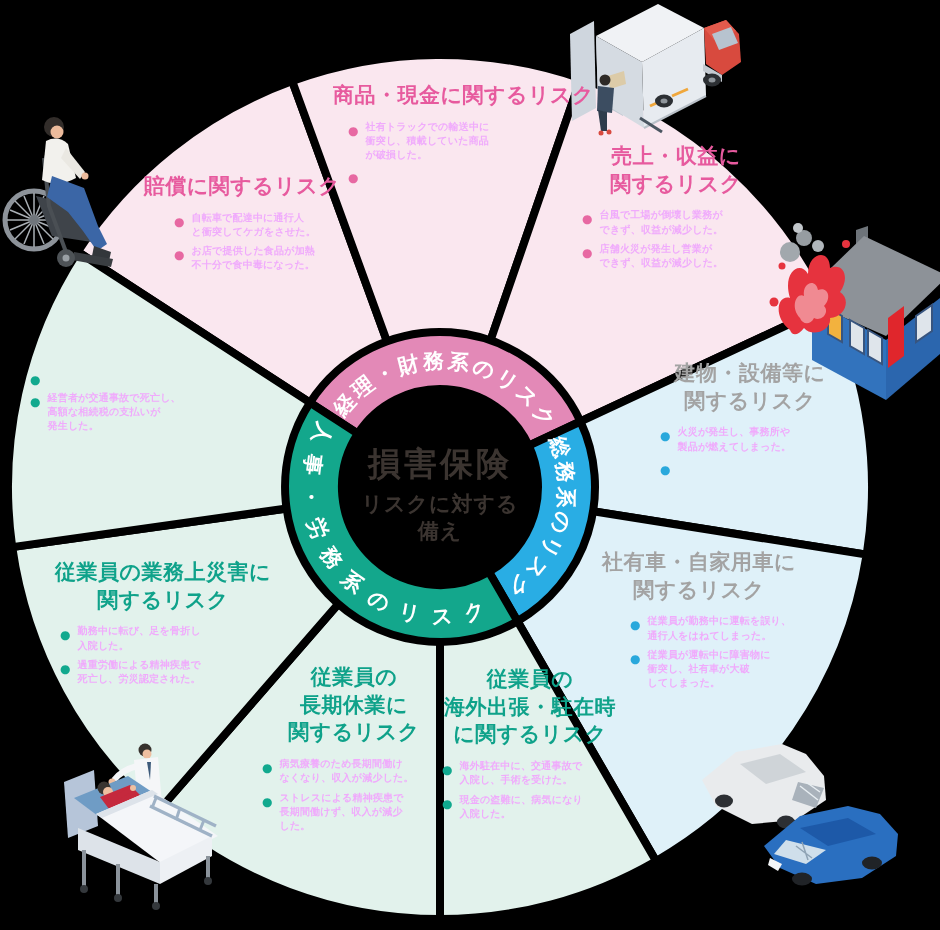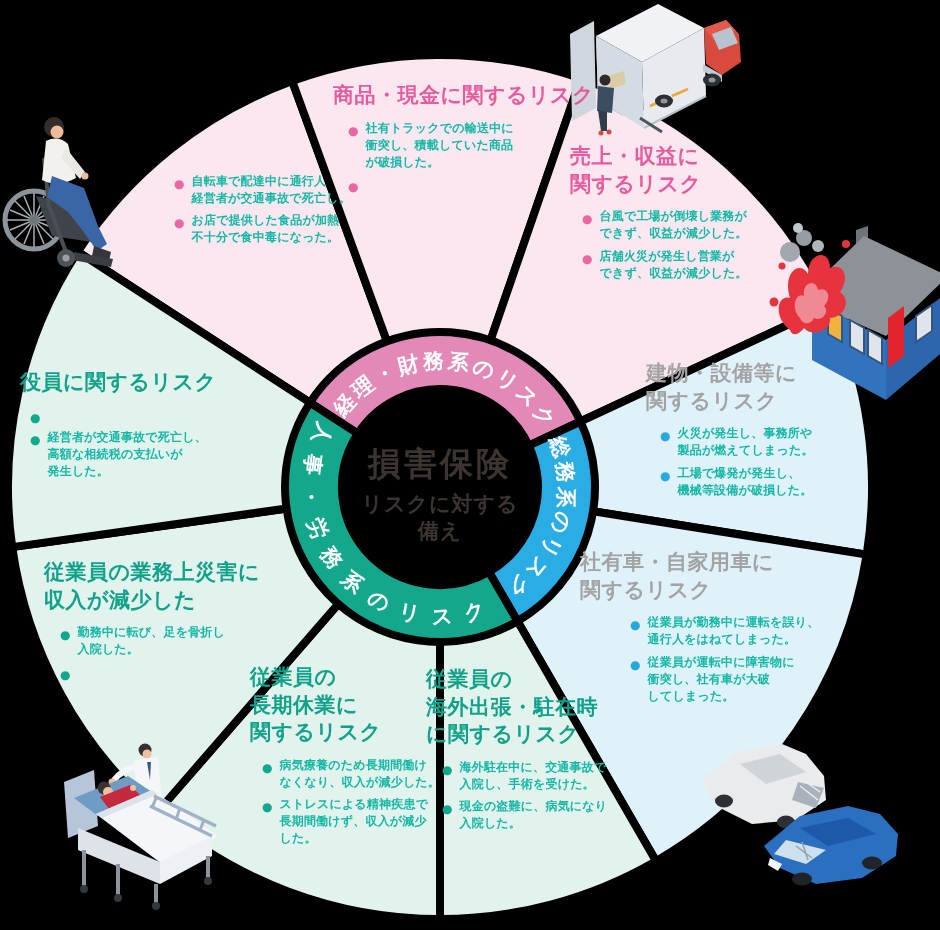--- a/index.html
+++ b/index.html
@@ -1,27 +1,27 @@
 <!DOCTYPE html>
 <html><head>
 <meta charset="utf-8">
 <style>
   html,body{margin:0;padding:0;background:#000;}
   .stage{position:relative;width:940px;height:930px;background:#000;overflow:hidden;
          font-family:"DejaVu Sans","Liberation Sans",sans-serif;}
   .stage svg{position:absolute;left:0;top:0;}
   .seg{position:absolute;z-index:5;}
   .seg-title{font-weight:bold;font-size:21px;line-height:1.32;letter-spacing:.5px;
-             text-align:left;white-space:pre;margin:0 0 10px 0;}
+             text-align:center;white-space:pre;margin:0 0 10px 0;}
   .t-pink{color:#e75a9e}.t-blue{color:#a3a3a3}.t-teal{color:#0fa28a}
   .bullets{display:flex;flex-direction:column;gap:5px;}
   .bullet{display:flex;align-items:flex-start;}
   .dot{font-size:12px;line-height:1;margin:5px 7px 0 0;}
   .d-pink{color:#e768a2}.d-blue{color:#29a8dc}.d-teal{color:#11a98e}
-  .bullet-text{font-size:12px;font-weight:600;color:#14b8a6;line-height:1.42;
+  .bullet-text{font-size:10px;font-weight:600;color:#f0abfc;line-height:1.42;
                white-space:pre;letter-spacing:.2px;}
   .ring-label{font-weight:bold;font-size:21px;fill:#fff;letter-spacing:3px;}
   .ring-label-teal{font-weight:bold;font-size:21px;fill:#fff;letter-spacing:13px;}
   .center-title{font-size:33px;font-weight:bold;fill:#3b3430;letter-spacing:3px;}
   .center-sub{font-size:21px;font-weight:bold;fill:#3b3430;letter-spacing:1px;}
 </style>
 </head>
 <body>
 
 <div class="stage">
@@ -183,25 +183,26 @@
     <path d="M156,798 L152,808 M180,808 L176,820 M204,820 L200,830" stroke="#9fb2c6" stroke-width="3" fill="none"></path>
     <path d="M84,850 L84,886 M156,884 L156,903 M208,856 L208,878 M118,864 L118,895" stroke="#8b939b" stroke-width="4" fill="none"></path>
     <circle cx="84" cy="889" r="4" fill="#34383c"></circle>
     <circle cx="156" cy="906" r="4" fill="#34383c"></circle>
     <circle cx="208" cy="881" r="4" fill="#34383c"></circle>
     <circle cx="118" cy="898" r="4" fill="#34383c"></circle>
   </g>
 </svg>
 
 <div class="seg" style="left:122px;top:173px;width:240px">
+  <div class="seg-title t-pink">賠償に関するリスク</div>
   <div class="bullets" style="padding-left:52px">
     <div class="bullet">
           <span class="dot d-pink">●</span>
           <span class="bullet-text">自転車で配達中に通行人
-経営者が交通事故で死亡し。</span>
+と衝突してケガをさせた。</span>
         </div>
     <div class="bullet">
           <span class="dot d-pink">●</span>
           <span class="bullet-text">お店で提供した食品が加熱
 不十分で食中毒になった。</span>
         </div>
   </div>
 </div>
 
 <div class="seg" style="left:333px;top:82px;width:248px">
@@ -240,22 +241,20 @@
   <div class="seg-title t-blue">建物・設備等に
 関するリスク</div>
   <div class="bullets" style="padding-left:14px">
     <div class="bullet">
           <span class="dot d-blue">●</span>
           <span class="bullet-text">火災が発生し、事務所や
 製品が燃えてしまった。</span>
         </div>
     <div class="bullet">
           <span class="dot d-blue">●</span>
-          <span class="bullet-text">工場で爆発が発生し、
-機械等設備が破損した。</span>
         </div>
   </div>
 </div>
 
 <div class="seg" style="left:580px;top:549px;width:238px">
   <div class="seg-title t-blue">社有車・自家用車に
 関するリスク</div>
   <div class="bullets" style="padding-left:50px">
     <div class="bullet">
           <span class="dot d-blue">●</span>
@@ -303,35 +302,36 @@
           <span class="dot d-teal">●</span>
           <span class="bullet-text">ストレスによる精神疾患で
 長期間働けず、収入が減少
 した。</span>
         </div>
   </div>
 </div>
 
 <div class="seg" style="left:44px;top:559px;width:238px">
   <div class="seg-title t-teal">従業員の業務上災害に
-収入が減少した</div>
+関するリスク</div>
   <div class="bullets" style="padding-left:16px">
     <div class="bullet">
           <span class="dot d-teal">●</span>
           <span class="bullet-text">勤務中に転び、足を骨折し
 入院した。</span>
         </div>
     <div class="bullet">
           <span class="dot d-teal">●</span>
+          <span class="bullet-text">過重労働による精神疾患で
+死亡し、労災認定された。</span>
         </div>
   </div>
 </div>
 
 <div class="seg" style="left:20px;top:369px;width:215px">
-  <div class="seg-title t-teal">役員に関するリスク</div>
   <div class="bullets" style="padding-left:10px">
     <div class="bullet">
           <span class="dot d-teal">●</span>
         </div>
     <div class="bullet">
           <span class="dot d-teal">●</span>
           <span class="bullet-text">経営者が交通事故で死亡し、
 高額な相続税の支払いが
 発生した。</span>
         </div>

